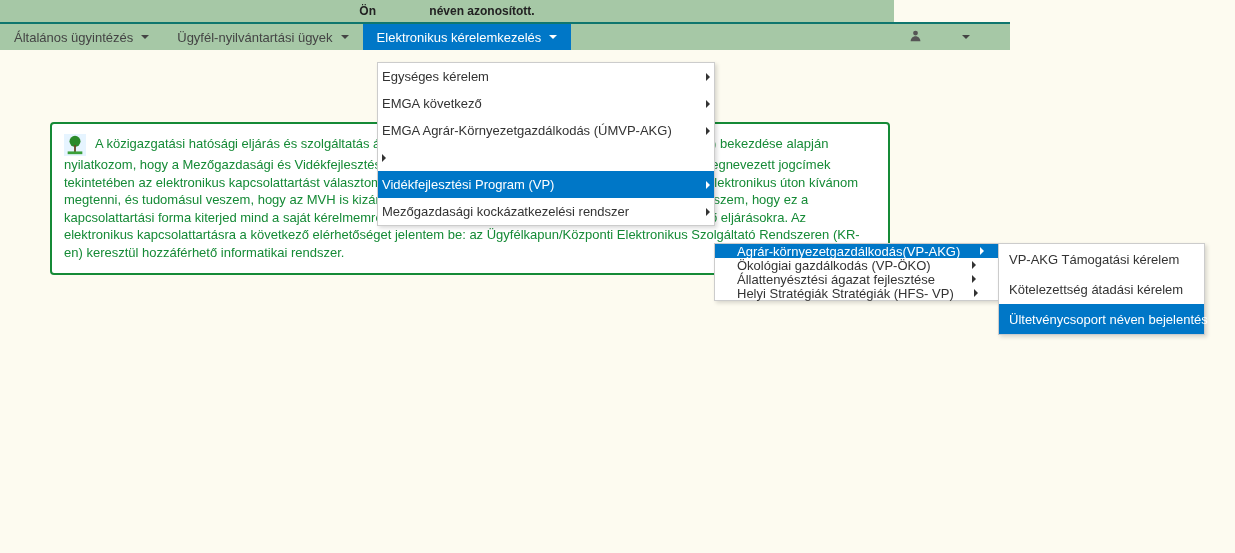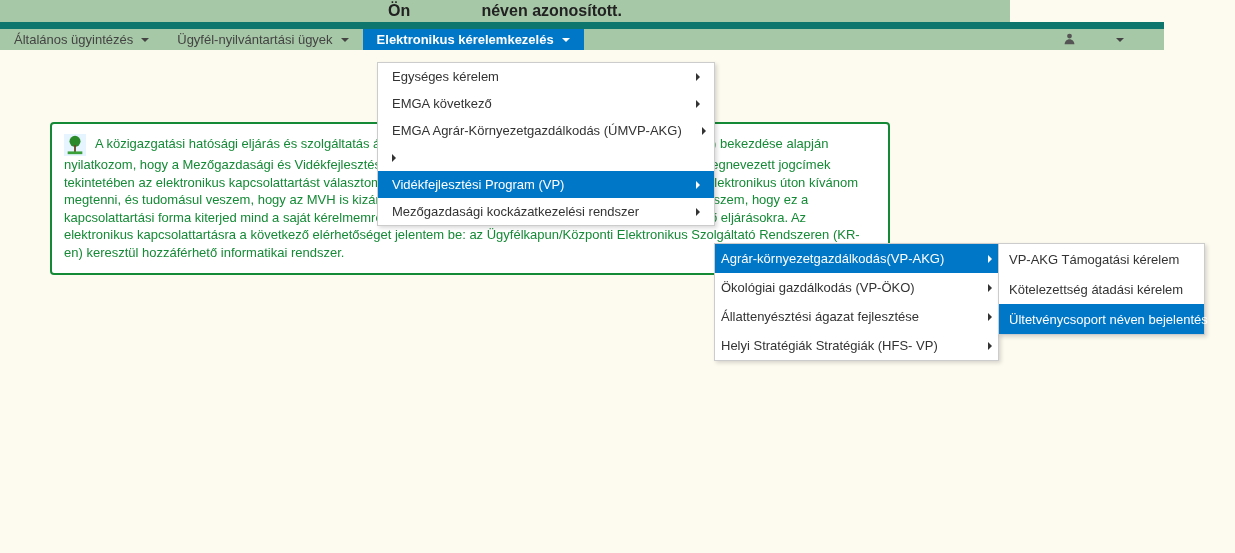--- a/index.html
+++ b/index.html
@@ -10,46 +10,45 @@
     width: 1235px;
     height: 553px;
     overflow: hidden;
     position: relative;
   }
   .topbar {
     background: #a6c8a6;
     height: 22px;
     line-height: 22px;
     text-align: center;
-    font-size: 16px;
+    font-size: 12px;
     color: #222;
-    width: 1010px;
+    width: 894px;
   }
   .topbar .bold { font-weight: bold; }
   .navbar {
     background: #a6c8a6;
     height: 28px;
     display: flex;
     align-items: stretch;
-    width: 1164px;
-    border-top: 7px solid #0f766e;
+    width: 1010px;
+    border-top: 2px solid #0f766e;
   }
   .nav-item {
     display: flex;
     align-items: center;
     padding: 0 14px;
     color: #444;
     font-size: 13px;
     gap: 8px;
     cursor: pointer;
   }
   .nav-item.active {
     background: #0077c7;
     color: #fff;
-    font-weight: bold;
   }
   .caret {
     width: 0; height: 0;
     border-left: 4px solid transparent;
     border-right: 4px solid transparent;
     border-top: 4px solid currentColor;
     display: inline-block;
   }
   .nav-spacer { flex: 1; }
   .user-icon-btn {
@@ -88,40 +87,40 @@
     background: #fff;
     border: 1px solid #ccc;
     box-shadow: 2px 2px 4px rgba(0,0,0,0.15);
     font-size: 13px;
     color: #333;
   }
   .menu-item {
     display: flex;
     align-items: center;
     justify-content: space-between;
-    padding: 6px 14px;
+    padding: 6px 4px;
     cursor: pointer;
     gap: 20px;
     white-space: nowrap;
   }
   .menu-item.active {
     background: #0077c7;
     color: #fff;
   }
   .submenu-arrow {
     width: 0; height: 0;
     border-top: 4px solid transparent;
     border-bottom: 4px solid transparent;
     border-left: 4px solid currentColor;
   }
 
   .menu1 { left: 377px; top: 62px; width: 338px; }
   .menu1 .menu-item { height: 27px; }
   .menu2 { left: 714px; top: 243px; width: 285px; }
-  .menu2 .menu-item { height: 29px; padding: 6px 6px; }
+  .menu2 .menu-item { height: 14px; padding: 6px 22px; }
   .menu3 { left: 998px; top: 243px; width: 207px; }
   .menu3 .menu-item { height: 30px; padding: 7px 10px; }
 </style>
 </head>
 <body>
 
 <div class="topbar">
   <span class="bold">Ön</span>
   &nbsp;&nbsp;&nbsp;&nbsp;&nbsp;&nbsp;&nbsp;&nbsp;&nbsp;&nbsp;&nbsp;&nbsp;&nbsp;&nbsp;
   <span class="bold">néven azonosított.</span>

